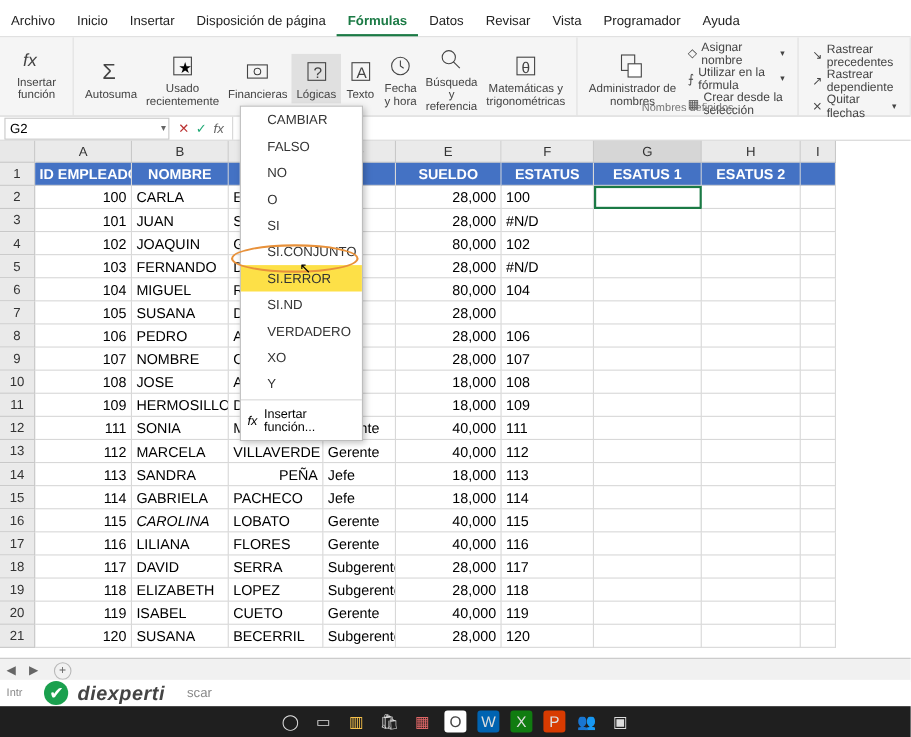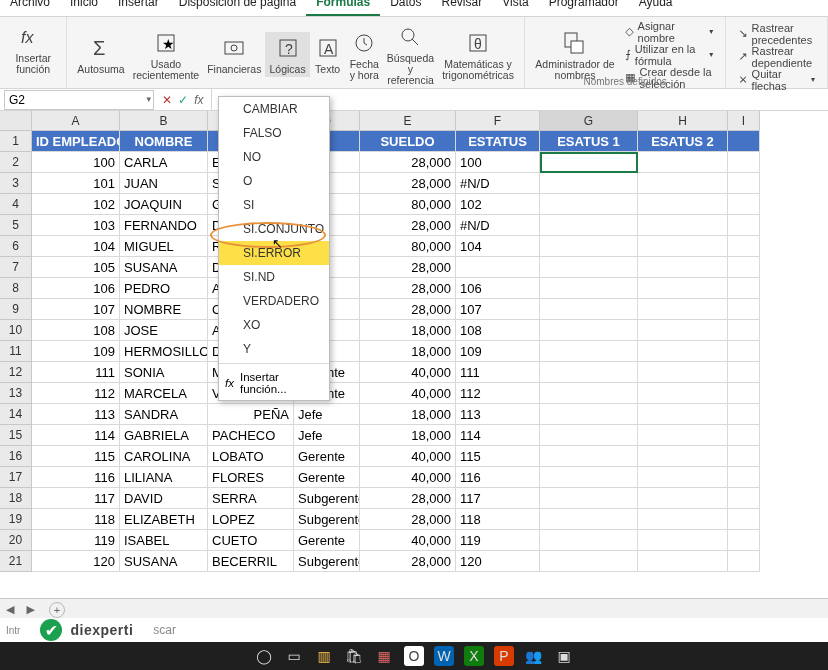--- a/index.html
+++ b/index.html
@@ -1,19 +1,19 @@
 <!DOCTYPE html>
 <html><head>
 <meta charset="utf-8">
 <style>
   * { box-sizing: border-box; font-family: "Segoe UI", Arial, sans-serif; }
   body { margin:0; padding:0; width:828px; height:670px; background:#fff; overflow:hidden; position:relative; }
 
   
-  .ribbon-tabs { height:17px; background:#fff; display:flex; align-items:flex-end; border-bottom:1px solid #d5d5d5; font-size:12px; }
+  .ribbon-tabs { height:34px; background:#fff; display:flex; align-items:flex-end; border-bottom:1px solid #d5d5d5; font-size:12px; }
   .ribbon-tabs .tab { padding:0 10px; height:28px; line-height:28px; color:#222; cursor:pointer; }
   .ribbon-tabs .tab.active { color:#1b7a45; border-bottom:2px solid #1b7a45; font-weight:600; }
 
   .ribbon-body { height:72px; background:#f5f5f5; display:flex; font-size:11px; color:#444; border-bottom:1px solid #d5d5d5; position:relative; }
   .rgroup { display:flex; flex-direction:column; align-items:center; justify-content:flex-start; padding:4px 6px 0 6px; border-right:1px solid #e0e0e0; }
   .rbtn { display:flex; flex-direction:column; align-items:center; justify-content:center; padding:2px 4px; cursor:pointer; }
   .rbtn .ico { width:28px; height:28px; display:flex; align-items:center; justify-content:center; color:#444; }
   .rbtn .lbl { font-size:10.5px; text-align:center; line-height:11px; margin-top:2px; color:#444; }
   .rbtn.pressed { background:#e0e0e0; }
   .stack { display:flex; flex-direction:column; gap:2px; padding:2px 6px; font-size:11px; }
@@ -56,21 +56,21 @@
 
   
   .sheettabs { position:absolute; left:0; right:0; bottom:50px; height:22px; background:#f1f1f1; display:flex; align-items:center; font-size:11px; border-top:1px solid #c8c8c8; }
   .navarrow { padding:0 6px; color:#666; cursor:pointer; }
   .sheettab { padding:3px 12px; background:#e6e6e6; border:1px solid #c8c8c8; border-bottom:none; margin-right:-1px; cursor:pointer; }
   .sheettab.active { background:#fff; border-bottom:2px solid #1b7a45; font-weight:600; }
   .addsheet { margin-left:8px; color:#666; cursor:pointer; width:16px; height:16px; border:1px solid #b8b8b8; border-radius:50%; text-align:center; line-height:14px; }
 
   
   .statusbar { position:absolute; left:0; right:0; bottom:28px; height:24px; background:#fff; display:flex; align-items:center; padding-left:6px; }
-  .brand { font-size:14px; color:#444; letter-spacing:.5px; }
+  .brand { font-size:18px; color:#444; letter-spacing:.5px;font-style:italic; }
   .brand b { font-weight:700; }
   .brand-logo { width:22px; height:22px; border-radius:50%; background:#1aa04e; display:inline-flex; align-items:center; justify-content:center; color:#fff; margin-right:8px; }
 
   .taskbar { position:absolute; left:0; right:0; bottom:0; height:28px; background:#1f1f1f; display:flex; align-items:center; justify-content:center; gap:10px; }
   .tskico { width:20px; height:20px; display:flex; align-items:center; justify-content:center; color:#ddd; font-size:14px; }
   .tsk-green{background:#107c10;border-radius:3px;}
   .tsk-blue{background:#0063b1;border-radius:3px;}
   .tsk-red{background:#d83b01;border-radius:3px;}
   .tsk-white{background:#fff;border-radius:3px;color:#444;}
 
@@ -434,21 +434,21 @@
           <div class="cell" style="width: 86px;">PACHECO</div>
           <div class="cell" style="width: 66px;">Jefe</div>
           <div class="cell num" style="width: 96px;">18,000</div>
           <div class="cell" style="width: 84px;">114</div>
           <div class="cell" style="width: 98px;"></div>
           <div class="cell" style="width: 90px;"></div>
           <div class="cell" style="width: 32px;"></div>
         </div>
         <div class="row">
           <div class="cell num" style="width: 88px;">115</div>
-          <div class="cell" style="width: 88px;">CAROLINA</div>
+          <div class="cell" style="width: 88px; font-style: italic;">CAROLINA</div>
           <div class="cell" style="width: 86px;">LOBATO</div>
           <div class="cell" style="width: 66px;">Gerente</div>
           <div class="cell num" style="width: 96px;">40,000</div>
           <div class="cell" style="width: 84px;">115</div>
           <div class="cell" style="width: 98px;"></div>
           <div class="cell" style="width: 90px;"></div>
           <div class="cell" style="width: 32px;"></div>
         </div>
         <div class="row">
           <div class="cell num" style="width: 88px;">116</div>

